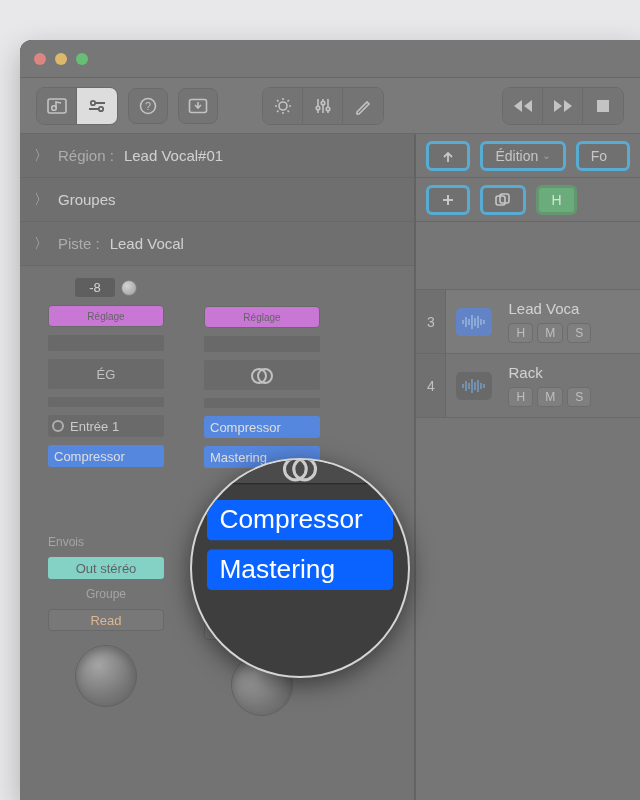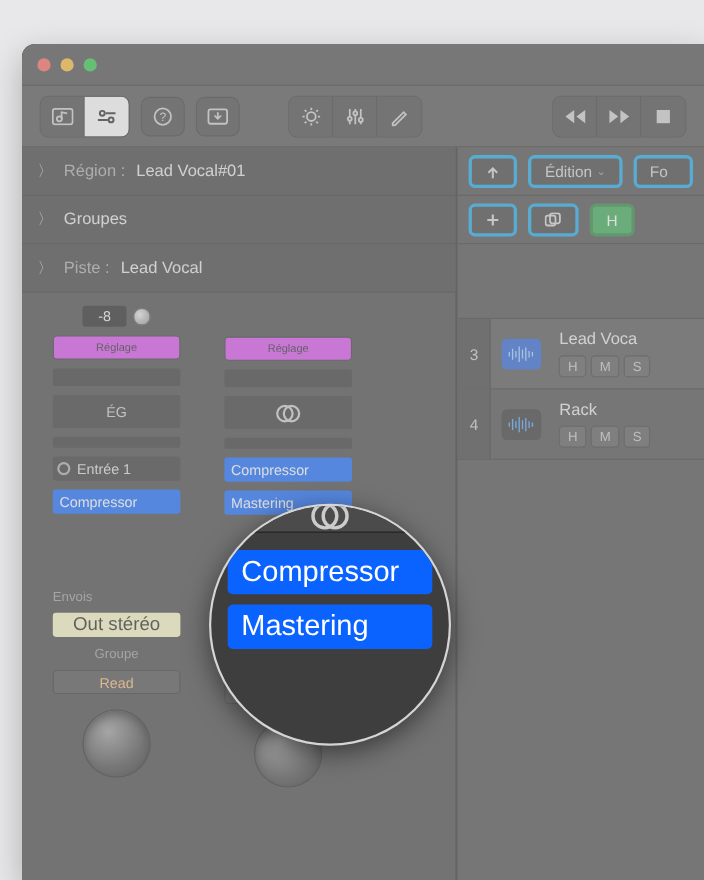--- a/index.html
+++ b/index.html
@@ -41,21 +41,21 @@
   .gainknob { width:16px; height:16px; border-radius:50%; background: radial-gradient(circle at 35% 35%, #eee, #888); border: 1px solid #555; position: relative; }
   .slotbtn { width: 100%; height: 22px; background: #d946ef; border: 1px solid #2d2d2d; color: #1e1e1e; font-size: 10px; border-radius: 4px; display:flex; align-items:center; justify-content:center; }
   .darkgap { width:100%; height:16px; background:#2d2d2d; border-radius:2px; }
   .eqslot { width:100%; height:30px; background:#2f2f2f; color:#ccc; font-size:13px; display:flex; align-items:center; justify-content:center; border-radius:2px; }
   .inputslot { width:100%; height:22px; background:#2e2e2e; color:#ddd; font-size:13px; display:flex; align-items:center; border-radius:3px; padding:0 4px; gap:6px; }
   .ring { width:12px; height:12px; border:2px solid #aaa; border-radius:50%; }
   .plugslot { width:100%; height:22px; font-size:13px; border-radius:3px; display:flex; align-items:center; padding:0 6px; color:#fff; }
   .plugslot.sel { background:#0a63ff; }
   .empty { width:100%; height:22px; }
   .sendslab { width:100%; font-size:12px; color:#9a9a9a; }
-  .outslot { width:100%; height:22px; background:#fef9c3; color:#1a1a1a; font-size:17px; display:flex; align-items:center; justify-content:center; border-radius:3px; }
+  .outslot { width:100%; height:22px; background:#5eead4; color:#1a1a1a; font-size:13px; display:flex; align-items:center; justify-content:center; border-radius:3px; }
   .grp { width:100%; font-size:12px; color:#999; text-align:center; }
   .read { width:100%; height:22px; background:#484848; color:#fdba74; font-size:13px; display:flex; align-items:center; justify-content:center; border-radius:4px; border:1px solid #2a2a2a;}
   .pan { width:62px; height:62px; border-radius:50%; background: radial-gradient(circle at 38% 32%, #999, #444 60%, #222); border:1px solid #1f1f1f; box-shadow: inset 0 4px 8px rgba(0,0,0,.5); margin-top:6px; }
   .stereosym { width:22px; height:14px; position:relative; }
   .stereosym::before, .stereosym::after { content:""; position:absolute; top:0; width:12px; height:12px; border:2px solid #ccc; border-radius:50%; }
   .stereosym::before{ left:0 } .stereosym::after{ right:0 }
 
   
   .rtools { height:44px; display:flex; align-items:center; gap:10px; padding:0 10px; border-bottom:1px solid #2a2a2a; }
   .rbtn { height:30px; min-width:34px; padding:0 12px; border-radius:6px; background:#3a3a3a; border:3px solid #0ea5e9; color:#d5d5d5; font-size:14px; display:inline-flex; align-items:center; justify-content:center; gap:4px; }

